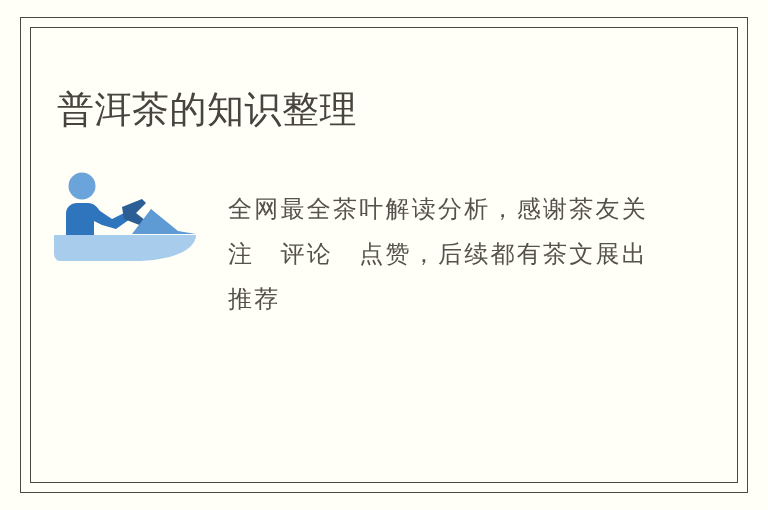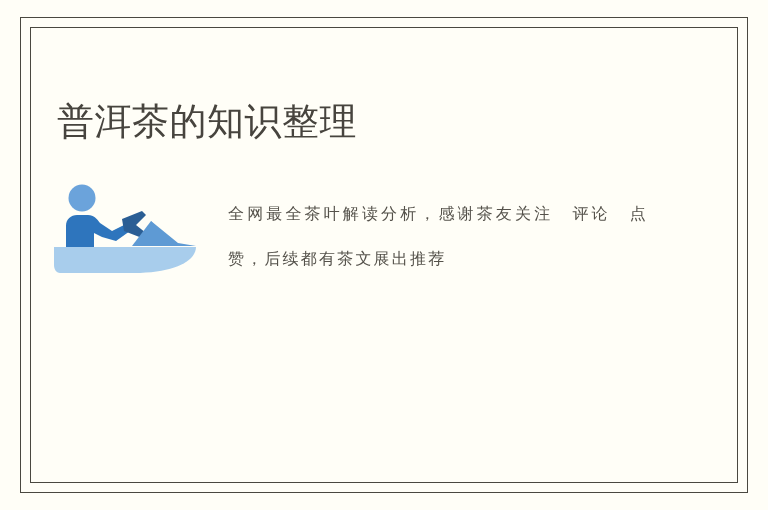--- a/index.html
+++ b/index.html
@@ -44,21 +44,20 @@
   }
 
   
   .content {
     position: absolute;
     left: 30px;
     top: 27px;
     width: 652px;
     height: 456px;
     box-sizing: border-box;
-    margin-top: 12px;
   }
 
   .article-title {
     position: absolute;
     left: 27px;
     top: 35px;
     font-size: 37px;
     line-height: 1.25;
     color: #47443e;
     letter-spacing: 0.5px;
@@ -84,21 +83,21 @@
     display: block;
     width: 150px;
     height: 100px;
   }
 
   .paragraph {
     flex: 1 1 auto;
     padding-left: 18px;
     padding-top: 6px;
     font-family: "DejaVu Serif", "Liberation Serif", serif;
-    font-size: 16px;
+    font-size: 24px;
     line-height: 45px;
     color: #55524b;
     letter-spacing: 2.2px;
     max-width: 420px;
     text-align: justify;
     word-break: break-all;
   }
 </style>
 </head>
 <body>

